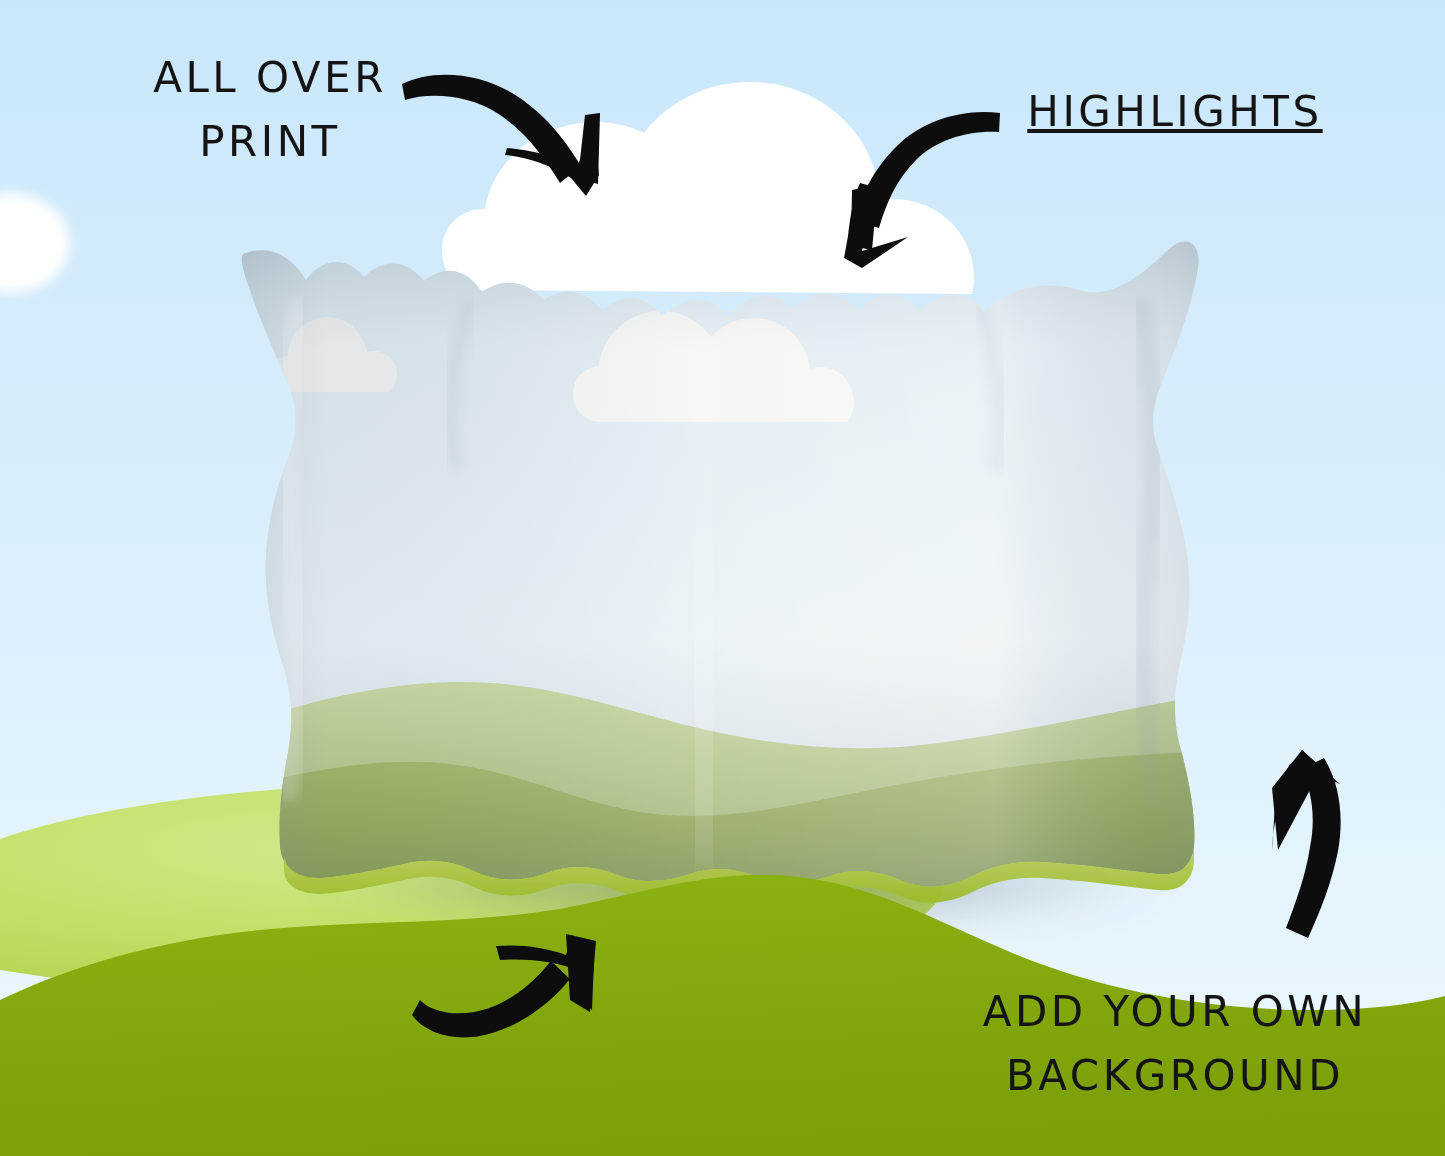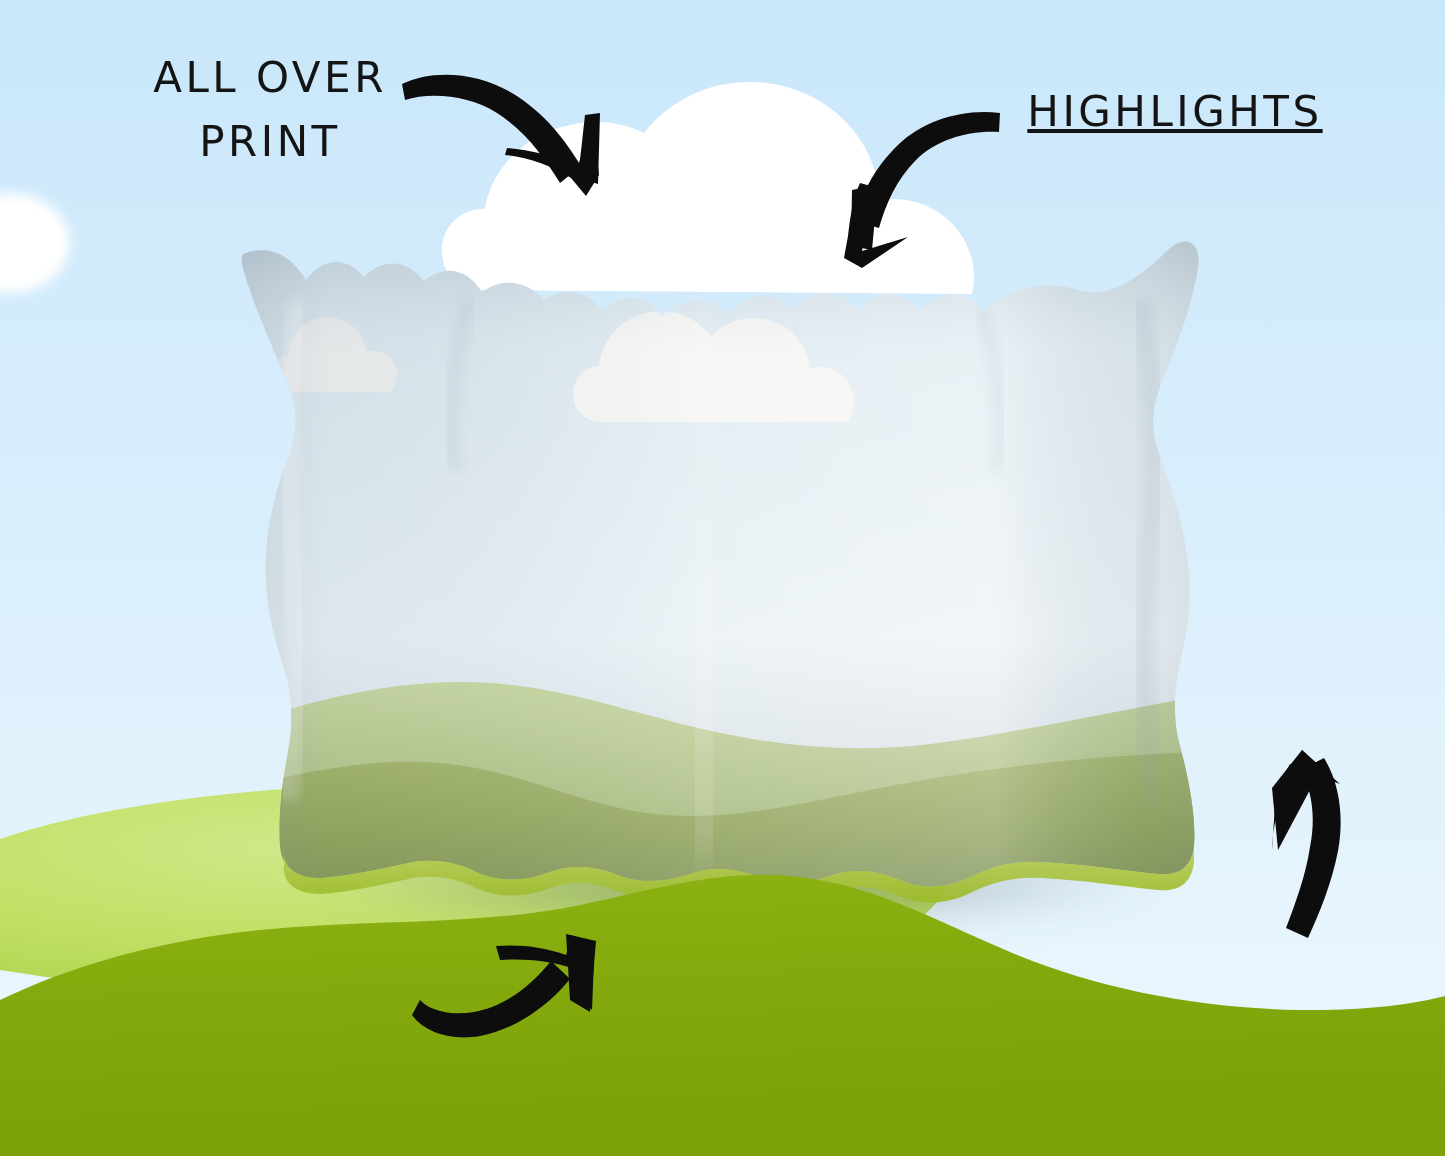--- a/index.html
+++ b/index.html
@@ -370,14 +370,16 @@
       <path d="M1272,788 L1302,750 L1336,782 L1312,786 L1278,850 Z"></path>
     </g>
   </svg>
 
   <div class="anno" id="anno-all-over-print">ALL OVER
 PRINT</div>
 
   <div class="anno" id="anno-highlights">HIGHLIGHTS</div>
 
 
+  <div class="anno" id="anno-add-background">ADD YOUR OWN
+BACKGROUND</div>
 
 </div>
 
 </body></html>

